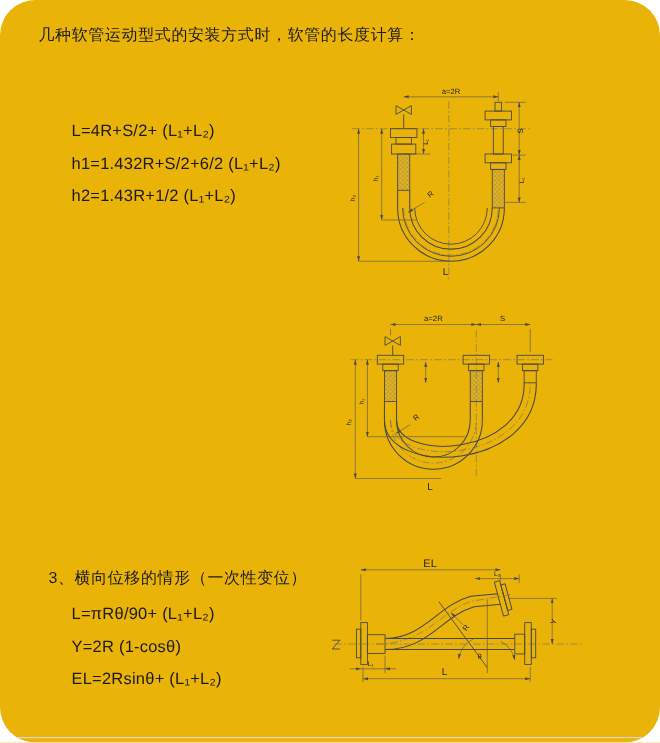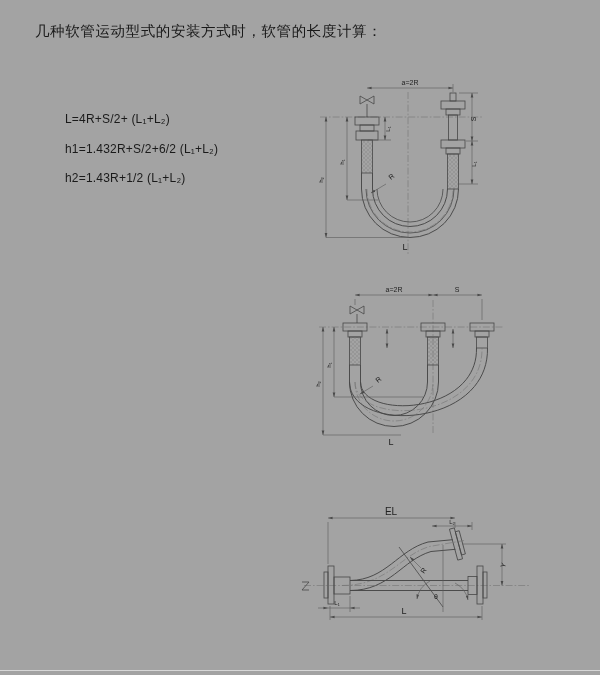--- a/index.html
+++ b/index.html
@@ -1,23 +1,23 @@
 <!DOCTYPE html>
 <html><head>
 <meta charset="utf-8">
 <style>
   html,body{margin:0;padding:0;background:#ffffff;}
   .page{
-    position:relative;width:600px;height:675px;background:#a3a3a3;overflow:hidden;
-    font-family:"Liberation Sans","DejaVu Sans",sans-serif;color:#1a1a1a;
+    position:relative;width:600px;height:675px;background:#eab308;overflow:hidden;
+    font-family:"Liberation Sans","DejaVu Sans",sans-serif;color:#1a1a1a;border-radius:32px;
   }
   .doc-title{position:absolute;left:35px;top:22px;font-size:14.5px;letter-spacing:.6px;font-weight:500;}
   .calc-section{position:absolute;left:44px;width:272px;}
   .sec-heading{font-size:14.5px;letter-spacing:.6px;margin-bottom:9px;font-weight:500;}
-  .formula{font-size:12px;padding-left:21px;line-height:29.5px;letter-spacing:.2px;white-space:nowrap;}
+  .formula{font-size:15px;padding-left:21px;line-height:29.5px;letter-spacing:.2px;white-space:nowrap;}
   .diag{position:absolute;}
   .bottom-rule{position:absolute;left:0;top:670px;width:600px;height:1px;background:#d7d7d7;}
 
   
   svg text{font-family:"Liberation Sans","DejaVu Sans",sans-serif;fill:#222;}
   .t6{font-size:6px;} .t7{font-size:7px;} .t9{font-size:9px;} .t10{font-size:10px;}
   .ln{stroke:#474747;stroke-width:.95;fill:none;}
   .lt{stroke:#474747;stroke-width:.8;fill:none;}
   .dim{stroke:#5a5a5a;stroke-width:.6;fill:none;}
   .cl{stroke:#6f6f6f;stroke-width:.55;fill:none;stroke-dasharray:7 2 1.6 2;}
@@ -173,20 +173,26 @@
       <line class="dim" x1="20" y1="45" x2="20" y2="153" marker-start="url(#arr)" marker-end="url(#arr)"></line>
       <line class="dim" x1="31" y1="45" x2="31" y2="115" marker-start="url(#arr)" marker-end="url(#arr)"></line>
       <line class="dim" x1="20" y1="153" x2="98" y2="153"></line>
       <line class="dim" x1="31" y1="115" x2="120" y2="115"></line>
       <text class="t6" x="16.5" y="102" transform="rotate(-90 16.5 102)" text-anchor="middle">h₂</text>
       <text class="t6" x="27.5" y="83" transform="rotate(-90 27.5 83)" text-anchor="middle">h₁</text>
     </g>
     <text class="t9" x="88" y="163" text-anchor="middle">L</text>
   </svg>
 
+  <div class="calc-section" style="top:516px">
+    <div class="sec-heading">3、横向位移的情形（一次性变位）</div>
+    <div class="formula">L=πRθ/90+ (L₁+L₂)</div>
+    <div class="formula">Y=2R (1-cosθ)</div>
+    <div class="formula">EL=2Rsinθ+ (L₁+L₂)</div>
+  </div>
 
   <svg class="diag" style="left:296px;top:500px" width="300" height="150" viewBox="0 0 300 150">
     <g>
       <line class="cl" x1="8" y1="85.5" x2="234" y2="85.5"></line>
       <path class="lt" d="M6,82 L13,82 L6,90 L13,90"></path>
     </g>
     <g>
       <line class="dim" x1="32" y1="18" x2="159" y2="18" marker-start="url(#arr)" marker-end="url(#arr)"></line>
       <line class="dim" x1="32" y1="22" x2="32" y2="64"></line>
       <line class="dim" x1="159" y1="22" x2="159" y2="28"></line>

